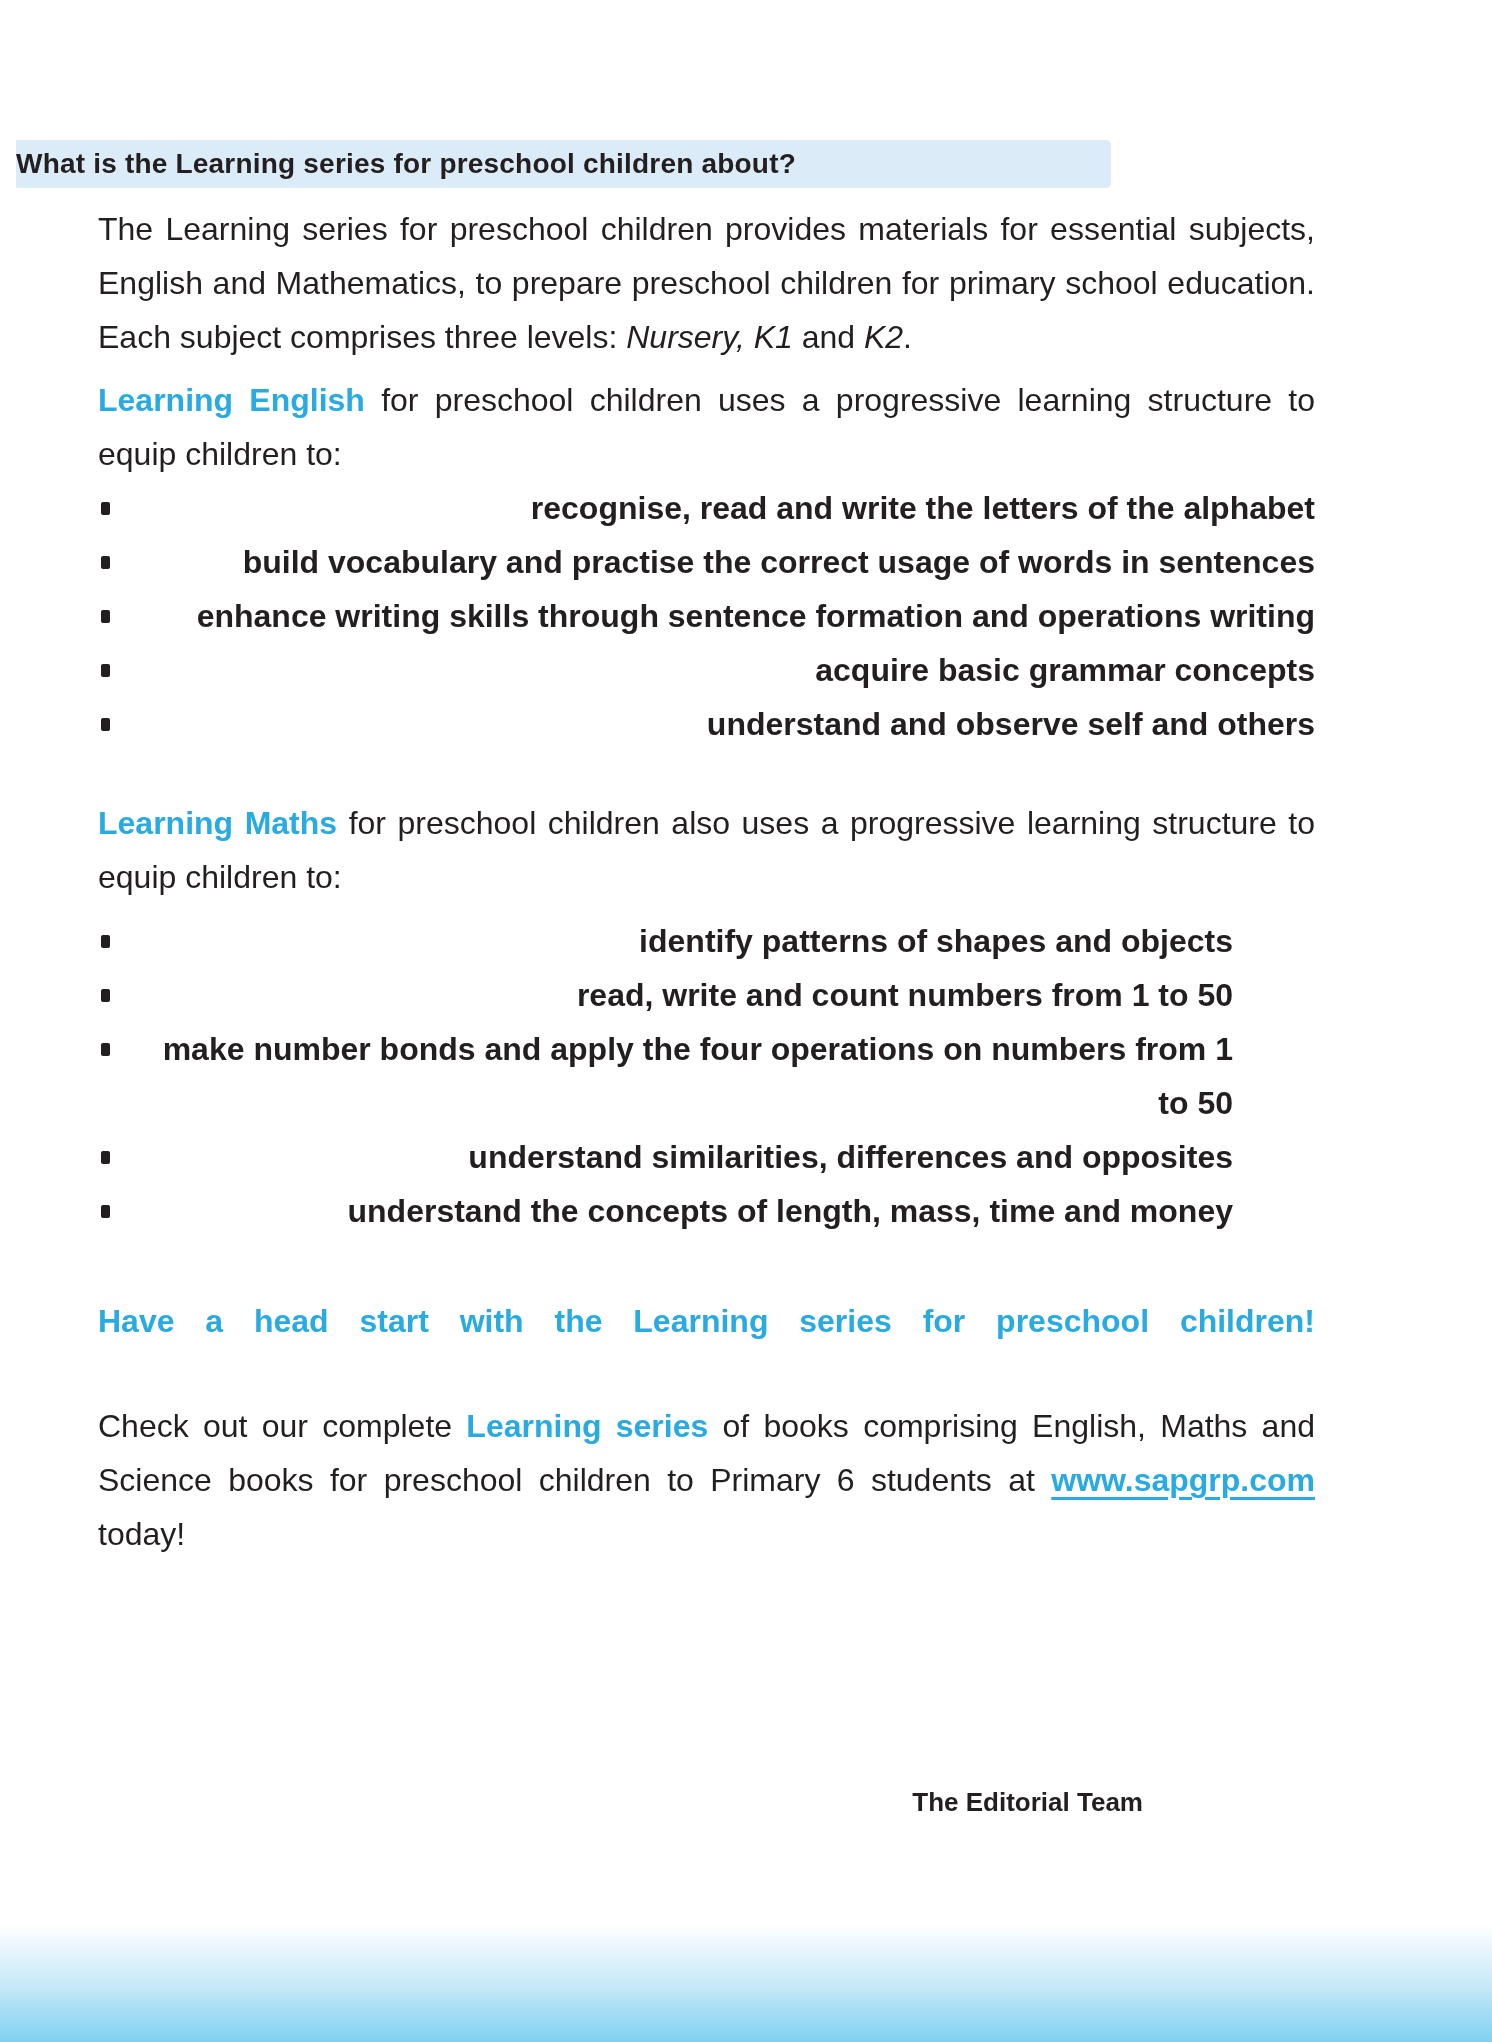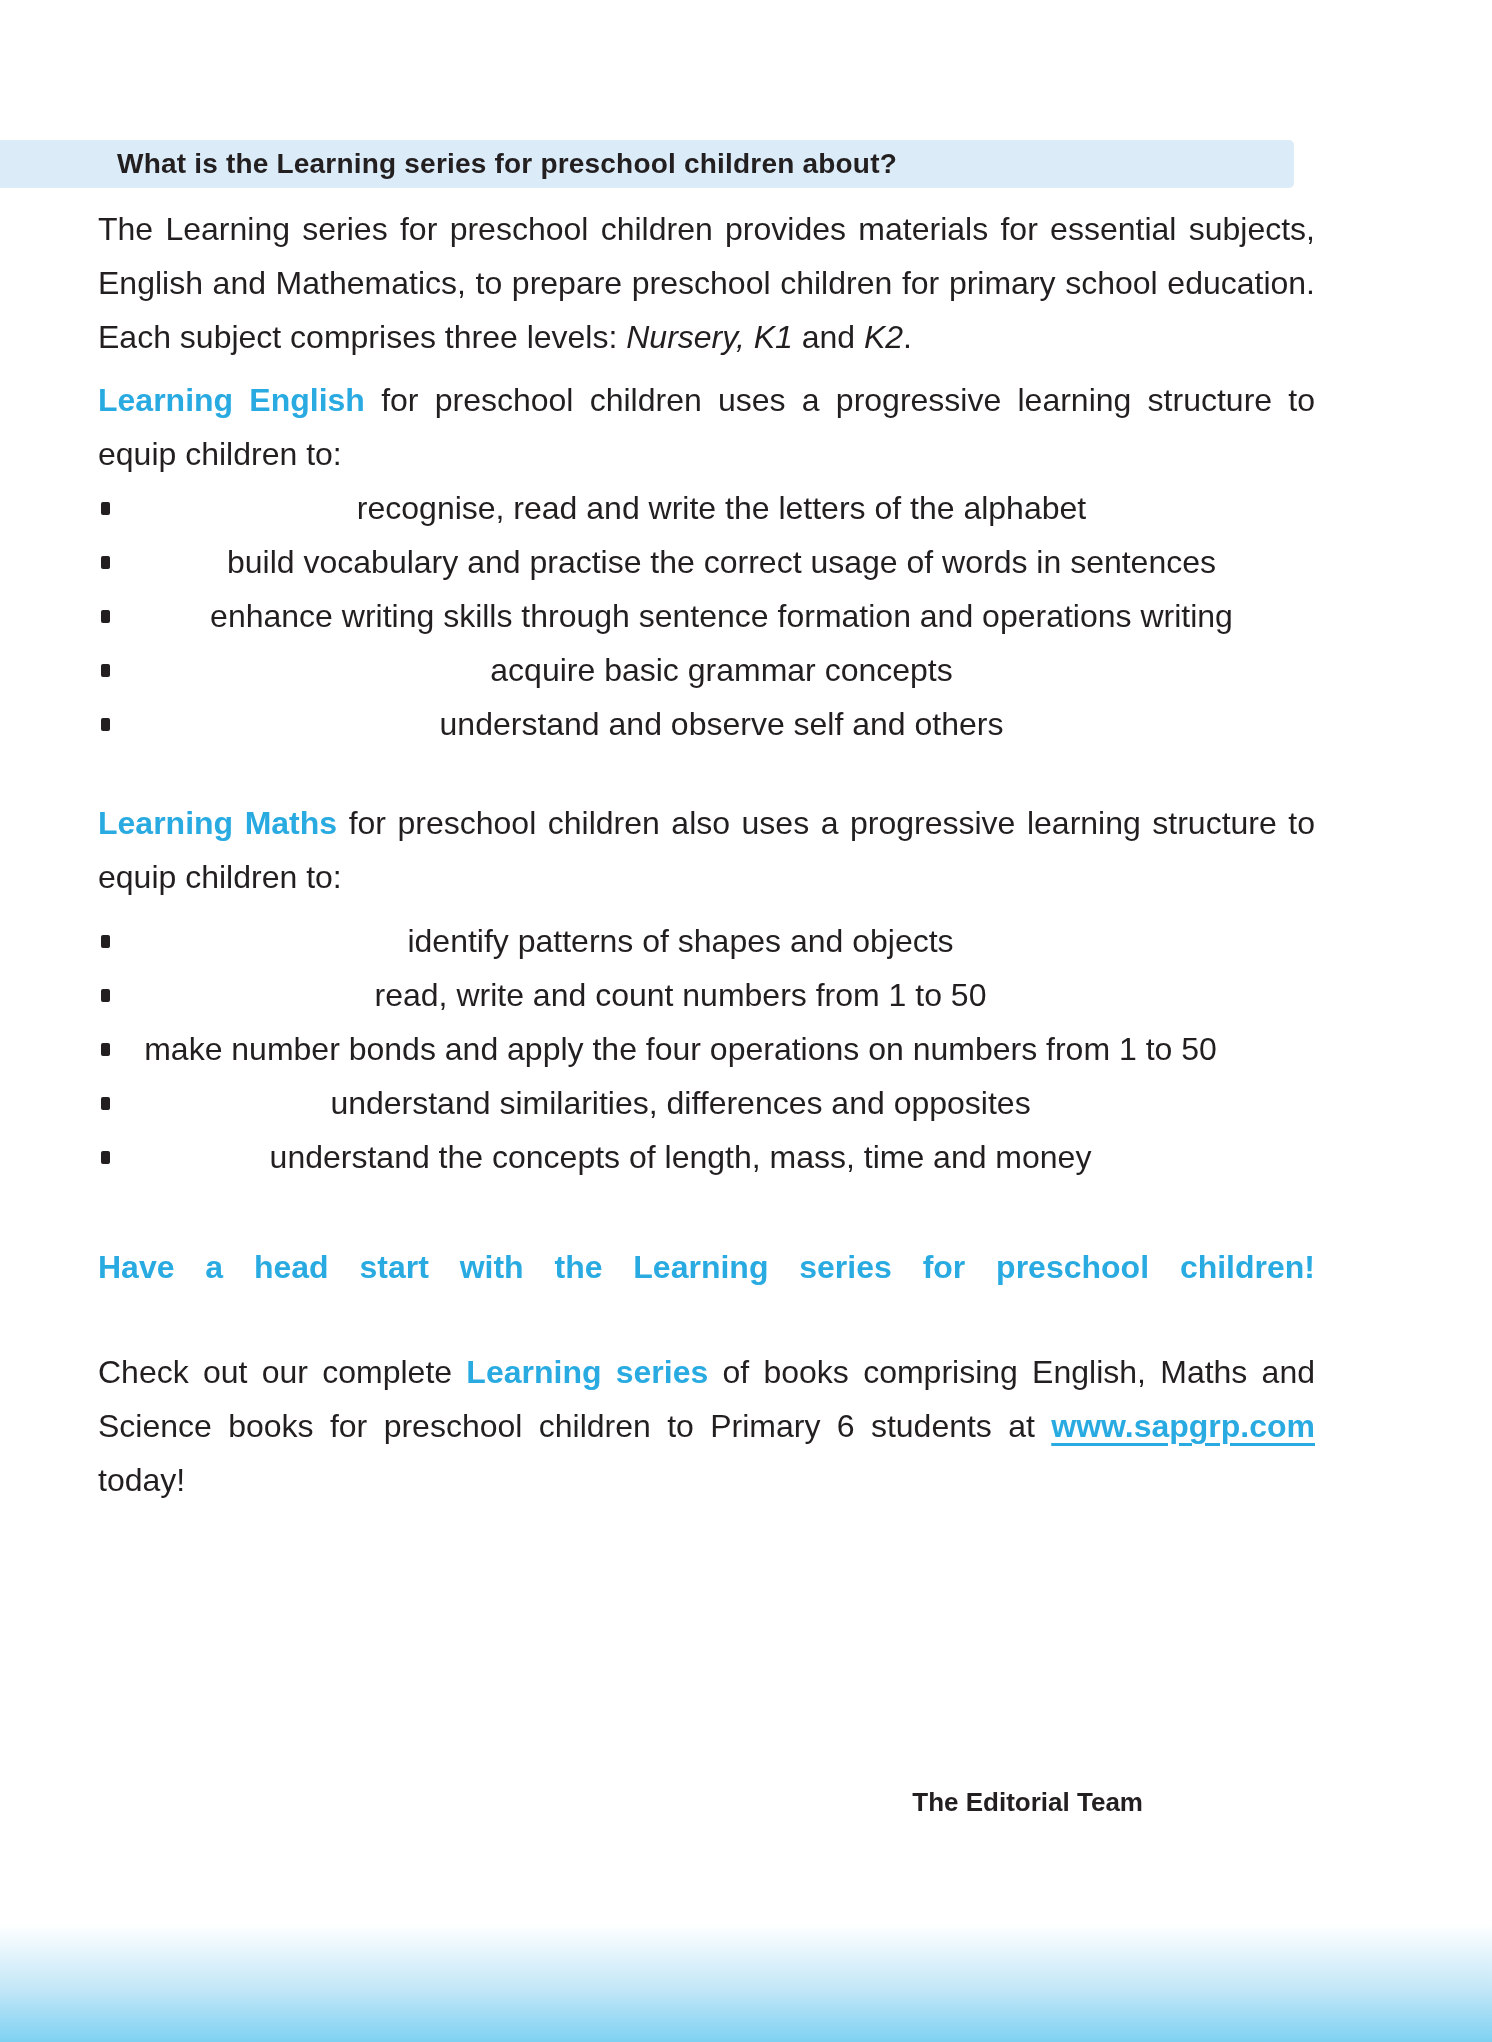--- a/index.html
+++ b/index.html
@@ -14,27 +14,26 @@
   html, body { width: 1492px; height: 2042px; }
   body {
     position: relative;
     background: #ffffff;
     overflow: hidden;
     font-family: "Liberation Sans", "DejaVu Sans", sans-serif;
     color: var(--text);
   }
   .title-band {
     position: absolute;
-    top: 140px; left: 0;
-    width: 1294px; height: 48px;
+    top: 140px; left: 16px;
+    width: 1095px; height: 48px;
     background: var(--header_band);
     border-radius: 0 5px 5px 0;
     display: flex;
     align-items: center;
-    padding-left: 117px;
   }
   .title-band h1 {
     font-size: 28px;
     font-weight: bold;
     letter-spacing: 0.2px;
     white-space: nowrap;
   }
   .content {
     position: absolute;
     left: 98px; top: 188px;
@@ -47,21 +46,22 @@
   .intro em { font-style: italic; }
   .accent { color: var(--accent); font-weight: bold; }
   .series-intro { margin-top: 9px; }
   .maths-intro { margin-top: 45px; }
   ul.bullets { list-style: none; }
   ul.bullets.english { margin-top: 0; }
   ul.bullets.maths { margin-top: 10px; }
   ul.bullets li {
     position: relative;
     padding-left: 30px;
-    text-align: center;
+    text-align: right;
+    font-weight: bold;
   }
   ul.bullets.maths li { max-width: 1135px; }
   .sq {
     position: absolute;
     left: 3px; top: 21px;
     width: 9px; height: 13px;
     background: var(--text);
     border-radius: 2px;
   }
   .tagline {

